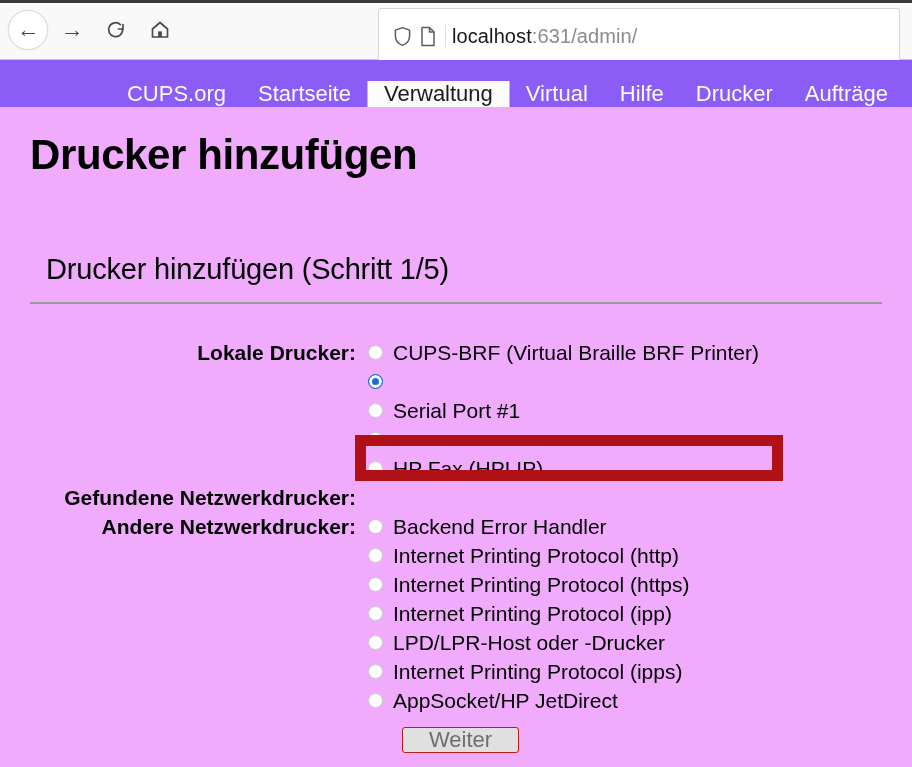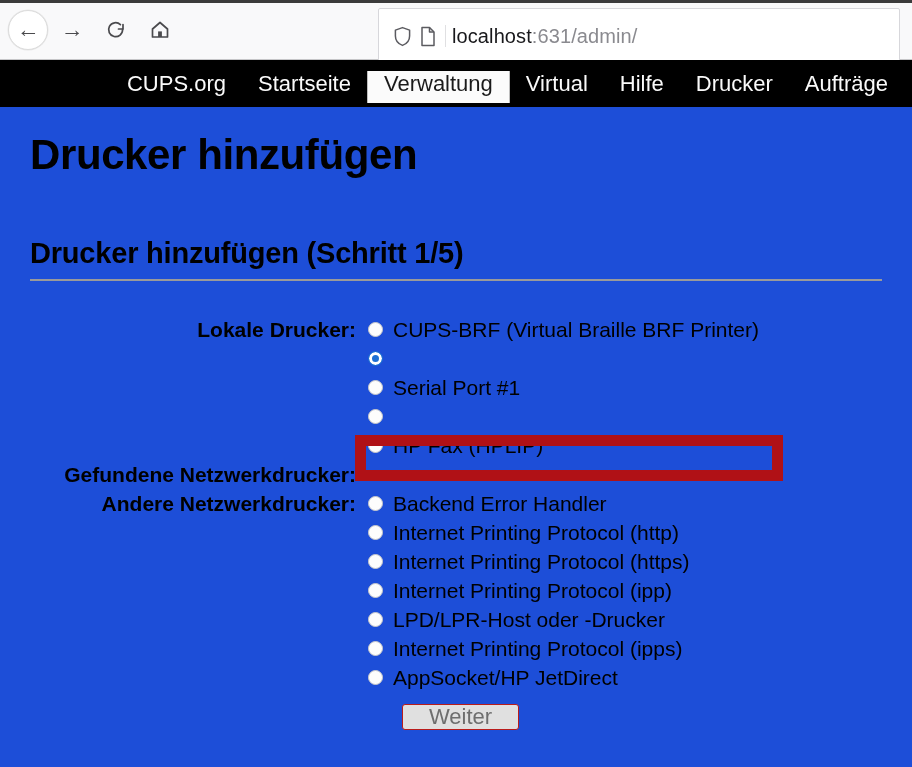--- a/index.html
+++ b/index.html
@@ -96,23 +96,23 @@
     color: #8a8a8f;
     white-space: nowrap;
     letter-spacing: 0.1px;
   }
   .url-host { color: #18181b; }
 
   
   .cups-nav {
     position: relative;
     height: 47px;
-    background: #000000;
-    display: flex;
-    align-items: center;
+    background: #8b5cf6;
+    display: flex;
+    align-items: flex-end;
     justify-content: flex-end;
     padding-right: 8px;
   }
   .cups-tab {
     display: flex;
     align-items: center;
     padding: 0 16px;
     color: #fafafa;
     font-size: 22px;
     white-space: nowrap;
@@ -126,37 +126,37 @@
     padding-bottom: 6px;
     border-left: 1px solid #bdbdbd;
     border-right: 1px solid #bdbdbd;
   }
 
   
   .page {
     position: relative;
     padding: 0 30px;
     box-sizing: border-box;
-    background: #1d4ed8;
+    background: #f0abfc;
     height: 660px;
   }
 
   h1.page-title {
     margin: 0;
     padding-top: 24px;
     font-size: 42px;
     font-weight: bold;
     color: #000000;
     letter-spacing: -0.4px;
   }
   h2.section-title {
-    margin: 0;
+    margin: 16px;
     padding-top: 58px;
     font-size: 29px;
-    font-weight: bold;
+    font-weight: normal;
     color: #000000;
     letter-spacing: -0.2px;
   }
   .rule {
     margin-top: 9px;
     height: 2px;
     background: #9a9a9a;
     width: 100%;
   }
 

